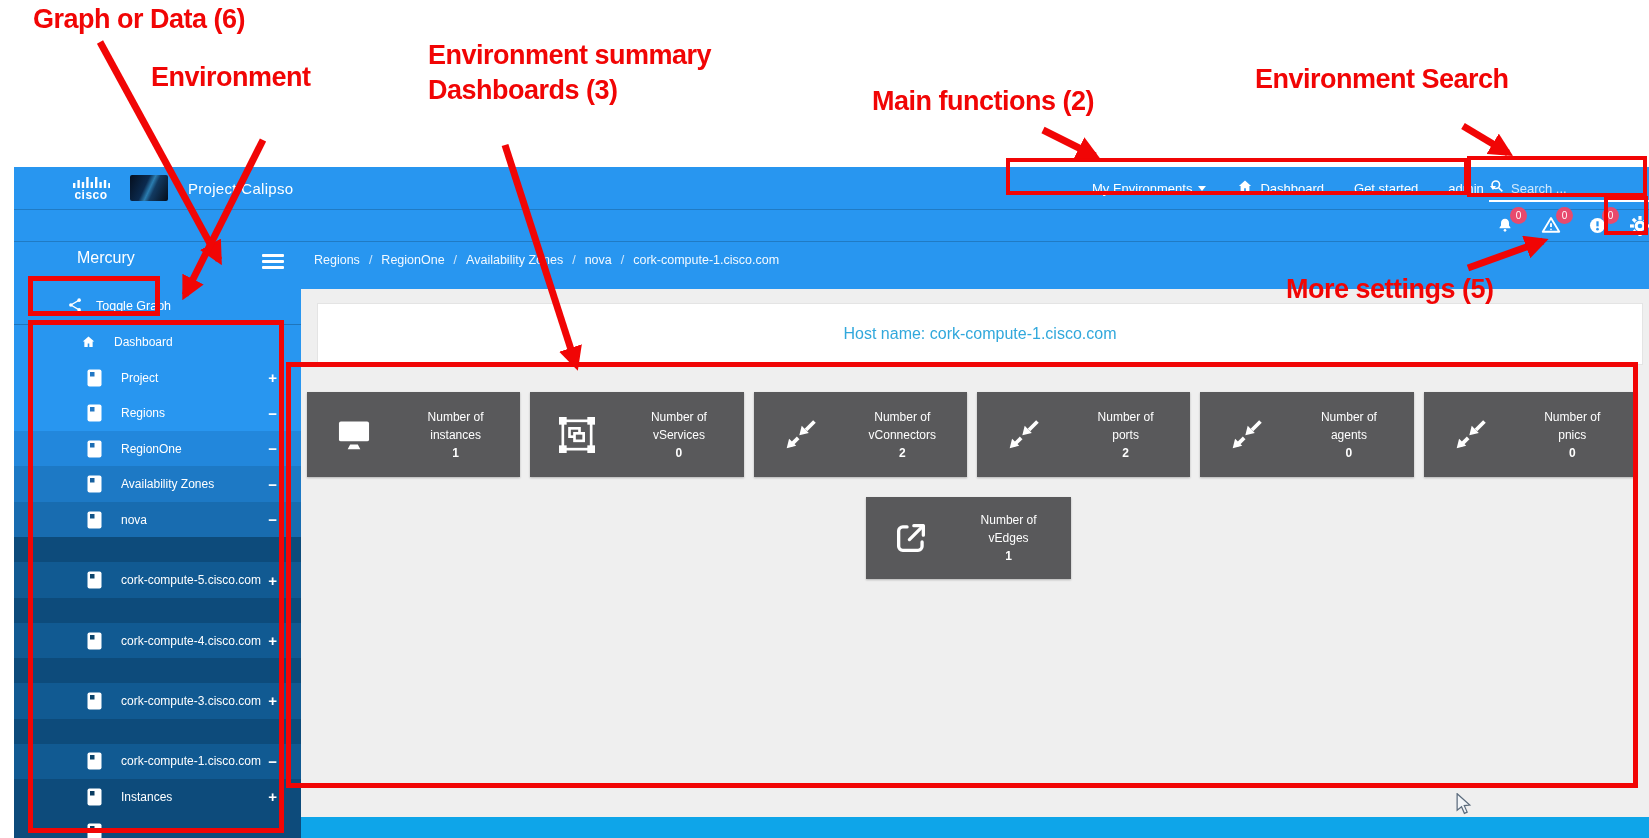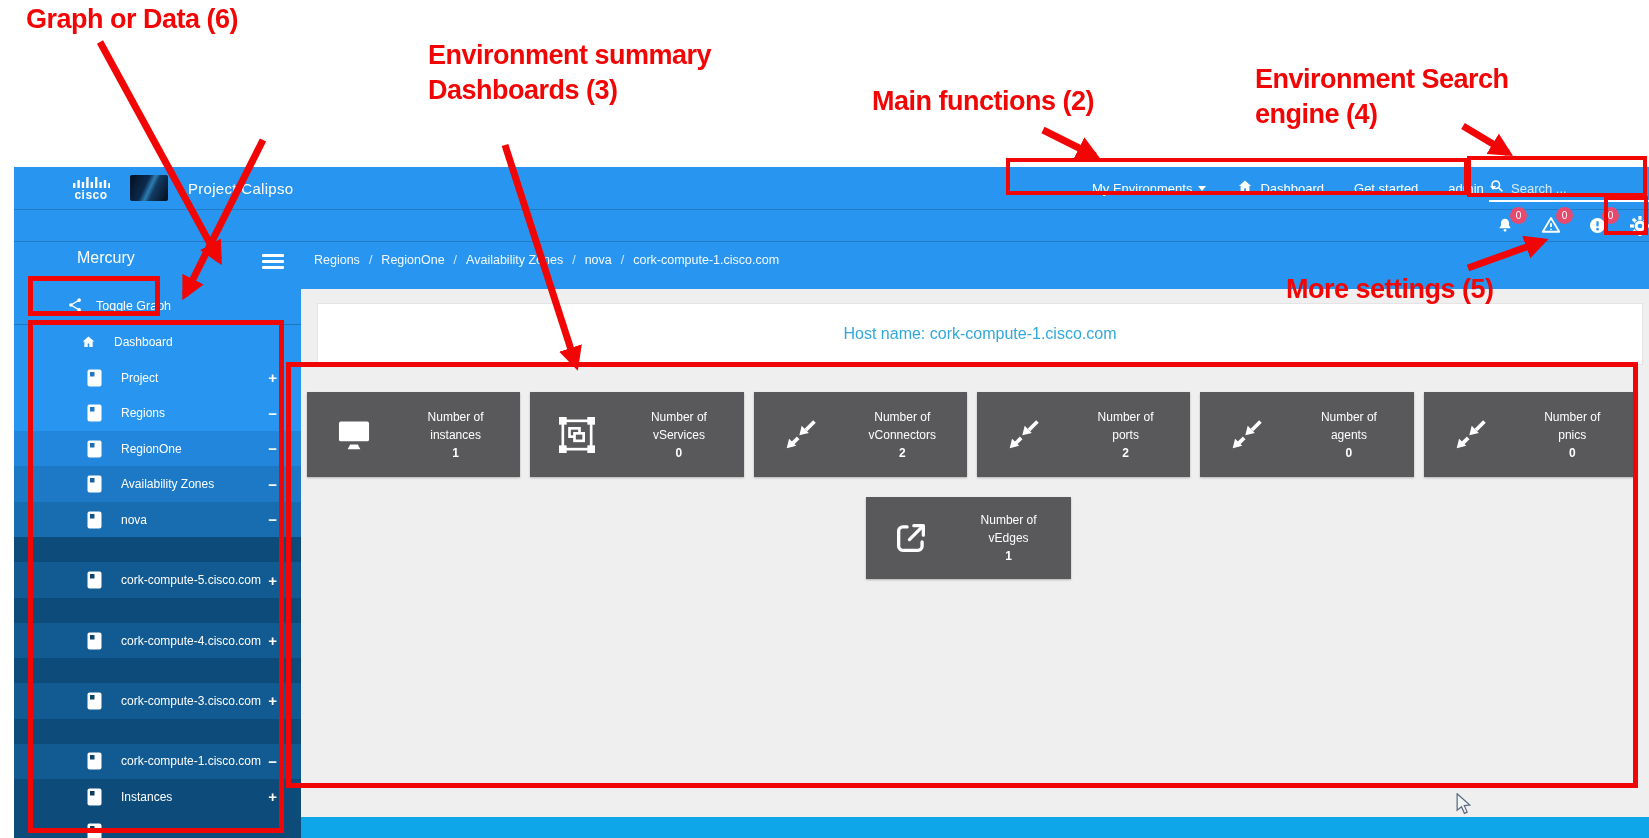--- a/index.html
+++ b/index.html
@@ -481,35 +481,35 @@
             <span>Number of</span>
             <span>vEdges</span>
             <span class="val">1</span>
           </span>
         </div>
       </div>
     </div>
   </div>
 </div>
 
-<div class="anno abs" style="left:26px; top:2px;">
+<div class="anno abs" style="left:33px; top:2px;">
   <div>Graph or Data (6)</div>
 </div>
 <div class="anno abs" style="left:151px; top:60px;">
+  <div>Environment</div>
 </div>
 <div class="anno abs" style="left:428px; top:38px;">
   <div>Environment summary</div>
   <div>Dashboards (3)</div>
 </div>
 <div class="anno abs" style="left:872px; top:84px;">
   <div>Main functions (2)</div>
 </div>
 <div class="anno abs" style="left:1255px; top:62px;">
   <div>Environment Search</div>
-  <div>engine (4)</div>
 </div>
 <div class="anno abs" style="left:1286px; top:272px;">
   <div>More settings (5)</div>
 </div>
 
 <div class="rbox thin" style="left:1006px; top:158px; width:462px; height:37px;"></div>
 <div class="rbox thin" style="left:1467px; top:156px; width:180px; height:41px;"></div>
 <div class="rbox thin" style="left:1604px; top:196px; width:44px; height:39px;"></div>
 <div class="rbox" style="left:28px; top:276px; width:132px; height:40px;"></div>
 <div class="rbox" style="left:28px; top:320px; width:256px; height:513px;"></div>

